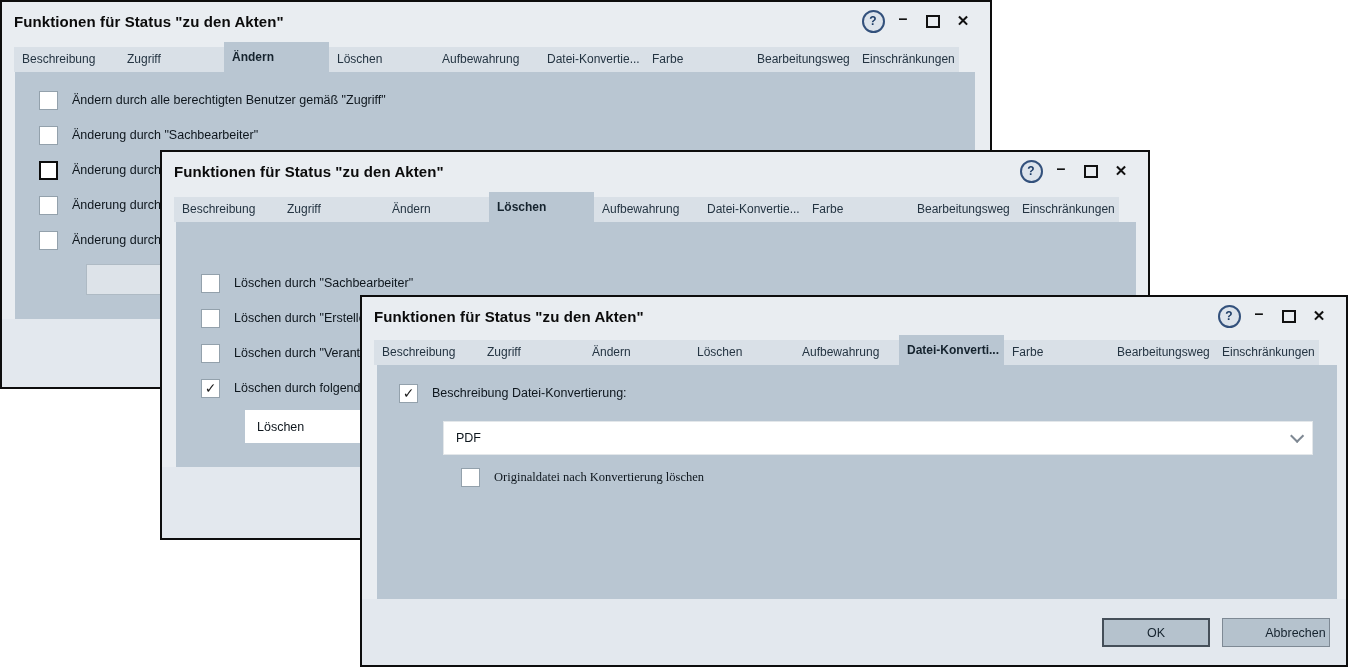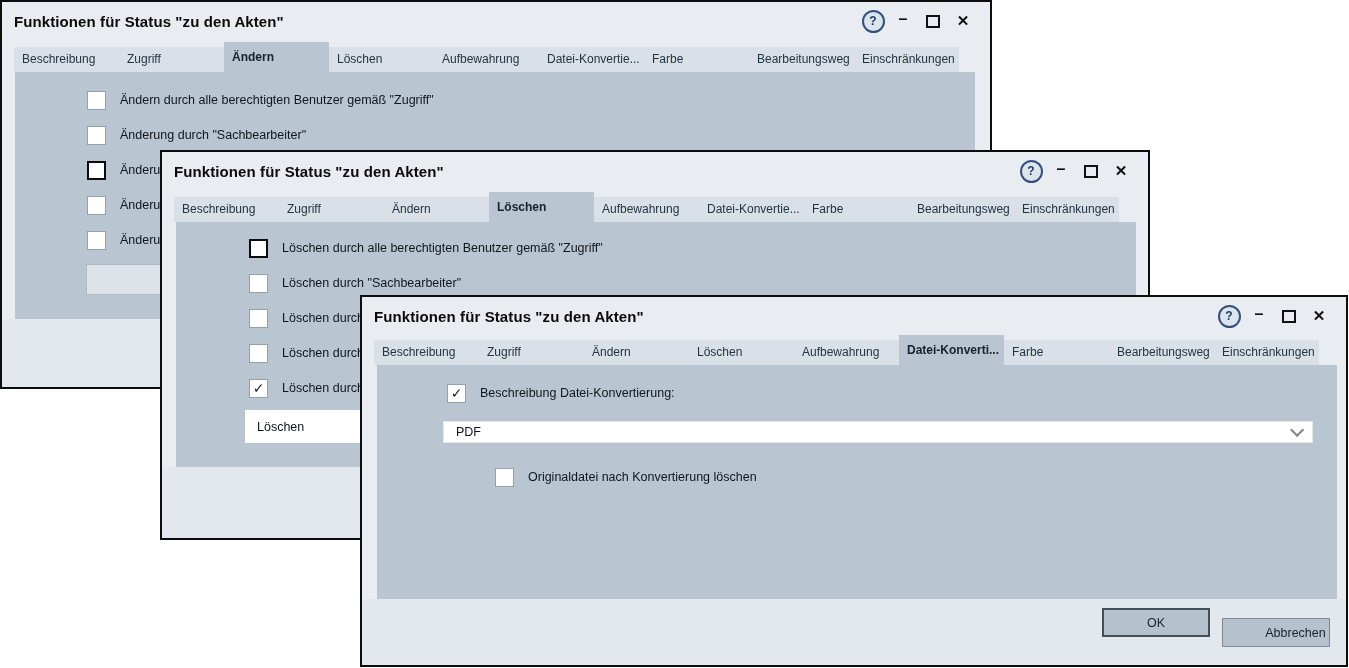--- a/index.html
+++ b/index.html
@@ -20,21 +20,21 @@
   .close-glyph{font-size:15px;font-weight:bold;color:#111;}
 
   .tabbar{position:absolute;left:12px;right:12px;height:30px;display:flex;align-items:flex-end;gap:0;}
   .tab{width:105px;height:25px;background:#d9e0e7;color:#243442;font-size:12px;line-height:25px;
        padding:0 8px;box-sizing:border-box;white-space:nowrap;overflow:hidden;}
   .tab.active{height:30px;line-height:30px;background:#b9c6d2;color:#15232e;font-weight:bold;}
 
   .panel{position:absolute;background:#b9c6d2;}
   .bottomstrip{position:absolute;background:#e3e8ee;}
 
-  .row{position:absolute;display:flex;align-items:center;height:22px;margin-left:48px;}
+  .row{position:absolute;display:flex;align-items:center;height:22px;}
   .cb{width:19px;height:19px;background:#ffffff;border:1px solid #93a1ac;box-sizing:border-box;
       display:flex;align-items:center;justify-content:center;font-size:14px;color:#1c1c1c;flex:0 0 auto;}
   .cb.focused{border:2px solid #0c0c0c;}
   .cblabel{margin-left:14px;font-size:12.5px;color:#0e161d;white-space:nowrap;}
 
   .field-empty{position:absolute;background:#dde3e9;border:1px solid #aebac4;box-sizing:border-box;}
   .field-white{position:absolute;background:#ffffff;display:flex;align-items:center;padding:0 12px;
                font-size:12.5px;color:#0e161d;box-sizing:border-box;}
   .dropdown{position:absolute;background:#ffffff;display:flex;align-items:center;padding:0 12px;
             font-size:12.5px;color:#0e161d;box-sizing:border-box;border:1px solid #e3e7ea;}
@@ -129,24 +129,20 @@
       <div class="tab">Zugriff</div>
       <div class="tab">Ändern</div>
       <div class="tab active">Löschen</div>
       <div class="tab">Aufbewahrung</div>
       <div class="tab">Datei-Konvertie...</div>
       <div class="tab">Farbe</div>
       <div class="tab">Bearbeitungsweg</div>
       <div class="tab">Einschränkungen</div>
     </div>
     <div class="panel" style="left:14px;top:70px;width:960px;height:245px;">
-      <div class="row" style="left:25px;top:15px;">
-        <span class="cb focused"></span>
-        <span class="cblabel">Löschen durch alle berechtigten Benutzer gemäß "Zugriff"</span>
-      </div>
       <div class="row" style="left:25px;top:50px;">
         <span class="cb"></span>
         <span class="cblabel">Löschen durch "Sachbearbeiter"</span>
       </div>
       <div class="row" style="left:25px;top:85px;">
         <span class="cb"></span>
         <span class="cblabel">Löschen durch "Ersteller"</span>
       </div>
       <div class="row" style="left:25px;top:120px;">
         <span class="cb"></span>
@@ -194,27 +190,27 @@
       <div class="tab">Bearbeitungsweg</div>
       <div class="tab">Einschränkungen</div>
     </div>
     <div class="panel" style="left:15px;top:68px;width:960px;height:234px;">
       <div class="row" style="left:22px;top:17px;">
         <span class="cb">
           <span>✓</span>
         </span>
         <span class="cblabel">Beschreibung Datei-Konvertierung:</span>
       </div>
-      <div class="dropdown" style="left:66px;top:56px;width:870px;height:22px;">
+      <div class="dropdown" style="left:66px;top:56px;width:870px;height:34px;">
         <span>PDF</span>
         <span class="chev"></span>
       </div>
-      <div class="row" style="left:70px;top:101px;">
+      <div class="row" style="left:84px;top:101px;font-family:Liberation Serif, serif;">
         <span class="cb"></span>
         <span class="cblabel">Originaldatei nach Konvertierung löschen</span>
       </div>
     </div>
     <div class="bottomstrip" style="left:0;top:302px;right:0;bottom:0;"></div>
-    <button class="btn default" style="left:740px;top:311px;">OK</button>
+    <button class="btn default" style="left:740px;top:321px;">OK</button>
     <button class="btn normal" style="left:860px;top:321px;">Abbrechen</button>
   </div>
 
 </div>
 
 </body></html>

